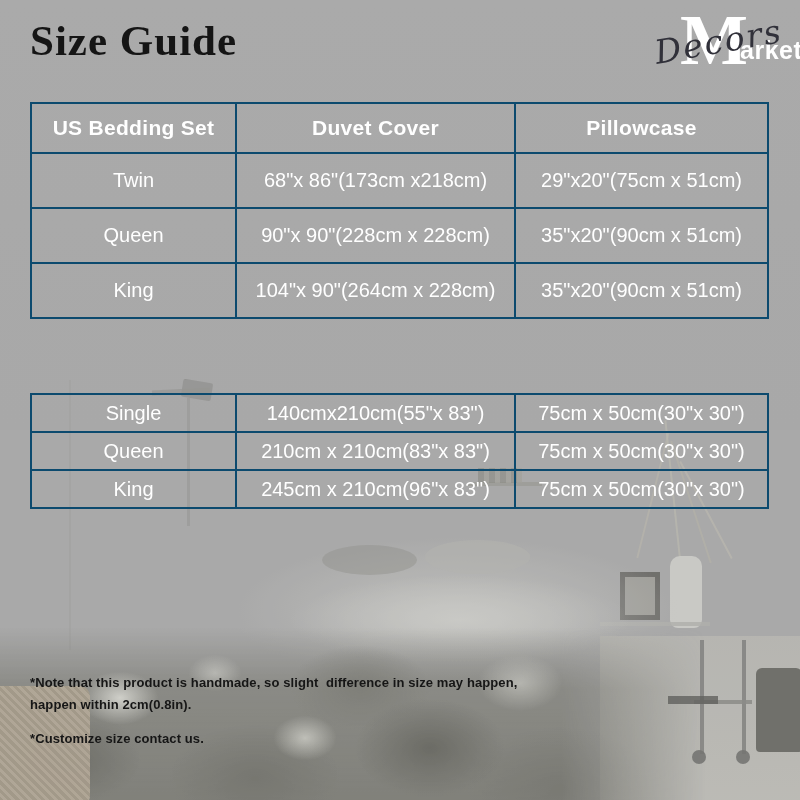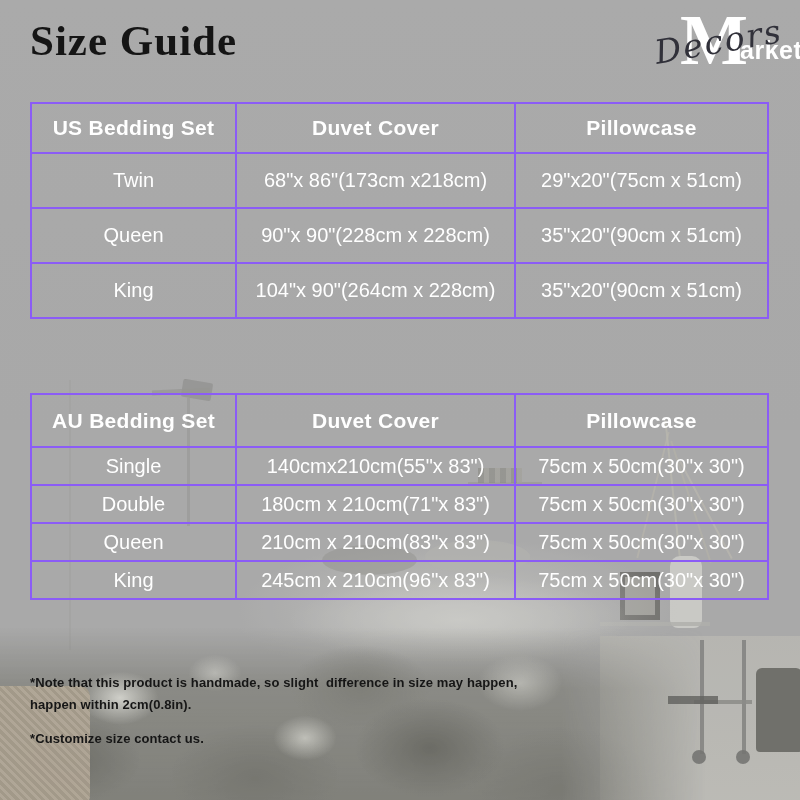--- a/index.html
+++ b/index.html
@@ -88,21 +88,21 @@
 
   
   table.size-table{
     position:absolute;left:30px;border-collapse:collapse;table-layout:fixed;
     width:737px;color:#ffffff;text-align:center;
   }
   table.size-table col:nth-child(1){width:205px;}
   table.size-table col:nth-child(2){width:279px;}
   table.size-table col:nth-child(3){width:253px;}
   table.size-table th, table.size-table td{
-    border:2px solid #8b5cf6;background:transparent;padding:0;
+    border:2px solid #0c4a6e;background:transparent;padding:0;
     white-space:nowrap;overflow:hidden;
   }
   table.size-table th{font-size:21px;font-weight:bold;letter-spacing:.3px;}
   table.size-table td{font-size:20px;font-weight:normal;}
   #us-table{top:102px;}
   #us-table tr.hdr{height:50px;}
   #us-table tr.row{height:55px;}
   #au-table{top:393px;}
   #au-table tr.hdr{height:53px;}
   #au-table tr.row{height:38px;}
@@ -186,33 +186,23 @@
   </tbody>
     </table>
 
   <table class="size-table" id="au-table">
     <colgroup>
         <col>
         <col>
         <col>
       </colgroup>
     <tbody>
-        <tr class="hdr">
-      <th>AU Bedding Set</th>
-      <th>Duvet Cover</th>
-      <th>Pillowcase</th>
-    </tr>
     <tr class="row">
       <td>Single</td>
       <td>140cmx210cm(55"x 83")</td>
-      <td>75cm x 50cm(30"x 30")</td>
-    </tr>
-    <tr class="row">
-      <td>Double</td>
-      <td>180cm x 210cm(71"x 83")</td>
       <td>75cm x 50cm(30"x 30")</td>
     </tr>
     <tr class="row">
       <td>Queen</td>
       <td>210cm x 210cm(83"x 83")</td>
       <td>75cm x 50cm(30"x 30")</td>
     </tr>
     <tr class="row">
       <td>King</td>
       <td>245cm x 210cm(96"x 83")</td>

